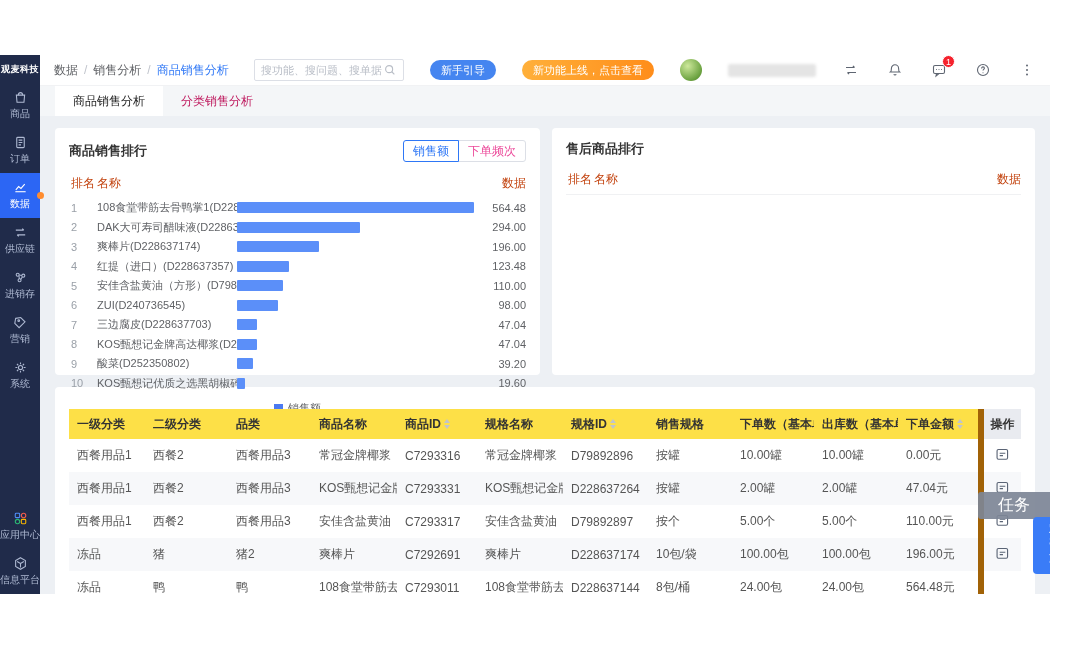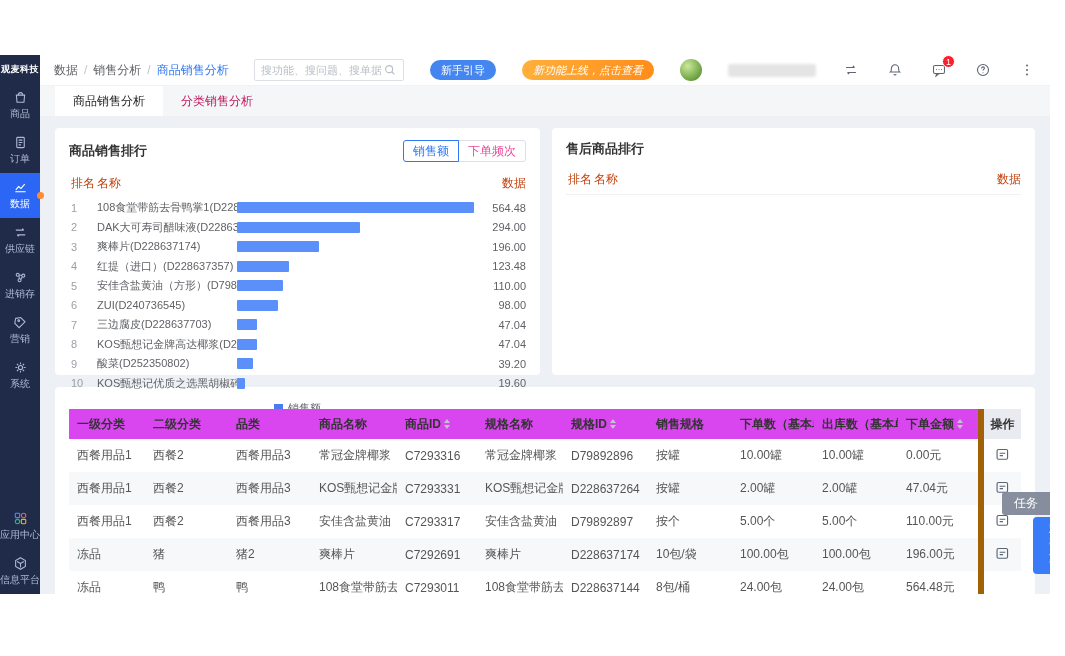--- a/index.html
+++ b/index.html
@@ -31,21 +31,21 @@
   .breadcrumb .current { color:#2e77f6; }
   .topbar-right { margin-left:auto; display:flex; align-items:center; gap:26px; }
   .search-box { width:150px; height:22px; border:1px solid #dcdfe6; border-radius:2px;
     display:flex; align-items:center; padding:0 6px; background:#fff; }
   .search-box input { border:none; outline:none; flex:1; font-size:11px; color:#333; min-width:0;}
   .search-box input::placeholder { color:#b9bec7; }
   .sicon { width:14px; height:14px; color:#b9bec7; flex-shrink:0; }
   .pill { height:20px; border-radius:10px; color:#fff; font-size:11px; display:flex;
     align-items:center; padding:0 11px; cursor:pointer; white-space:nowrap; border:none; }
   .pill.guide { background:#4585f0; }
-  .pill.promo { background:linear-gradient(90deg,#ffb03a,#ff8d1a);font-style:italic; }
+  .pill.promo { background:linear-gradient(90deg,#ffb03a,#ff8d1a); }
   .avatar { width:22px; height:22px; border-radius:50%; flex-shrink:0;
     background:radial-gradient(circle at 35% 32%,#cde89b,#6aa13f 70%,#49752a); }
   .redacted { width:88px; height:13px; background:#e4e4e4; border-radius:2px; filter:blur(1.5px); }
   .icon-btn { width:18px; height:18px; color:#5f6672; position:relative; display:flex;
     align-items:center; justify-content:center; cursor:pointer; flex-shrink:0; }
   .icon-btn svg { width:16px; height:16px; }
   .badge { position:absolute; top:-6px; right:-7px; min-width:13px; height:13px;
     background:#f5222d; color:#fff; border-radius:7px; font-size:9px; display:flex;
     align-items:center; justify-content:center; padding:0 3px; border:1px solid #fff; }
 
@@ -83,38 +83,38 @@
   .crow .bar { height:11px; background:#5b8ff9; border-radius:1px; }
   .crow .val { width:52px; text-align:right; color:#606266; font-size:11px; flex-shrink:0; }
   .legend { display:flex; align-items:center; justify-content:center; gap:5px;
     margin-top:8px; font-size:11px; color:#606266; }
   .legend-swatch { width:9px; height:9px; background:#4c7af0; }
 
   
   .table-panel { margin-top:12px; padding:12px 14px 14px; min-height:230px; }
   .table-wrap { margin-top:10px; overflow:hidden; position:relative; }
   table { border-collapse:separate; border-spacing:0; table-layout:fixed; width:1000px; font-size:12px; }
-  th { background:#d946ef; color:#333; font-weight:bold; text-align:left; padding:0 8px;
+  th { background:#fde047; color:#333; font-weight:bold; text-align:left; padding:0 8px;
     height:30px; white-space:nowrap; overflow:hidden; }
   td { padding:0 8px; height:33px; color:#555; white-space:nowrap; overflow:hidden; background:#fff; }
   tbody tr:nth-child(even) td { background:#f7f8fa; }
   th:last-child, td:last-child { position:sticky; right:0; z-index:2;
     border-left:6px solid #a16207; text-align:center; padding:0 4px; }
   th:last-child { background:#e9ebf0; }
   .sorter { display:inline-flex; flex-direction:column; margin-left:3px;
     vertical-align:middle; line-height:0; }
   .sorter i { width:0; height:0; border-left:3.5px solid transparent;
     border-right:3.5px solid transparent; display:block; }
   .sorter .up { border-bottom:4px solid #c0c4cc; margin-bottom:2px; }
   .sorter .down { border-top:4px solid #c0c4cc; }
   .act-icon { width:15px; height:15px; color:#5a6475; display:inline-flex; cursor:pointer; }
 
   
   .task-tab { position:absolute; right:0; top:437px; background:rgba(125,133,150,.92);
-    color:#fff; font-size:12px; padding:3px 12px; border-radius:3px 0 0 3px; cursor:pointer; z-index:8;}
+    color:#fff; font-size:16px; padding:3px 20px; border-radius:3px 0 0 3px; cursor:pointer; z-index:8;}
   .service-btn { position:absolute; right:0; top:462px; width:17px; background:#3a7cf7;
     color:#fff; border-radius:4px 0 0 4px; display:flex; flex-direction:row;
     align-items:center; padding:6px 0 7px; gap:16px; cursor:pointer; z-index:8; }
   .service-btn .stext { font-size:10px; line-height:11px; width:11px; word-break:break-all;
     text-align:center; }
   .service-btn svg { width:11px; height:11px; }
 </style>
 </head>
 <body>
 

